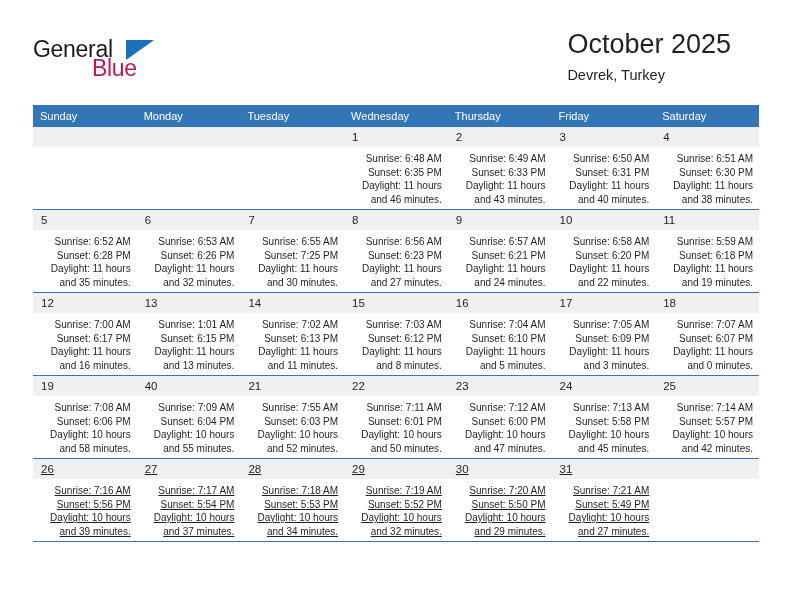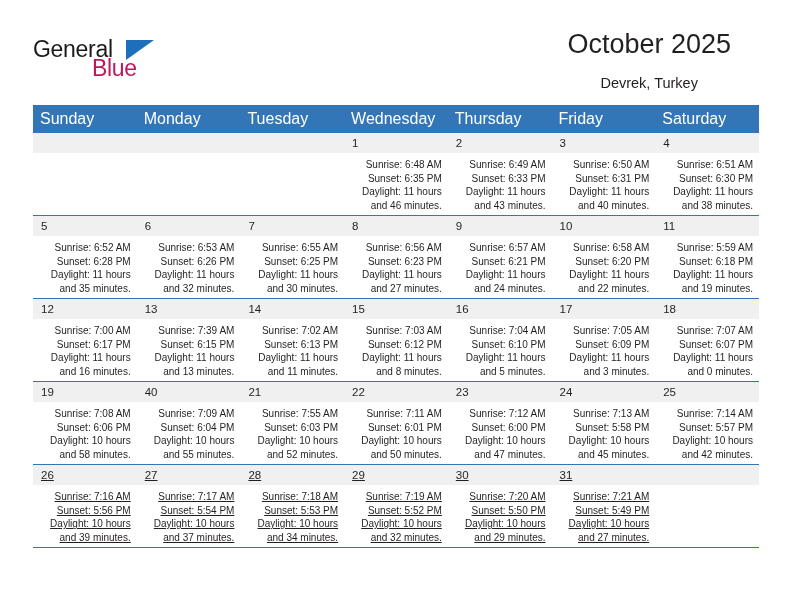--- a/index.html
+++ b/index.html
@@ -61,50 +61,50 @@
     top: 19px;
     font-size: 23px;
     letter-spacing: -0.3px;
     color: #be185d;
   }
 
   .title-wrap {
     position: absolute;
     right: 0;
     top: 0;
-    text-align: center;
+    text-align: left;
   }
   .cal-title {
     font-size: 27px;
     color: #231f20;
     line-height: 32px;
     white-space: nowrap;
   }
   .cal-subtitle {
     font-size: 14.5px;
     color: #231f20;
     line-height: 22px;
-    margin-top: 12px;
+    margin-top: 4px;
     white-space: nowrap;
   }
 
   
   .calendar {
     position: absolute;
     left: 33px;
     top: 105px;
     width: 726px;
     border-collapse: collapse;
     table-layout: fixed;
   }
   .calendar th {
     background: #3376b8;
     color: #ffffff;
     font-weight: normal;
-    font-size: 16px;
+    font-size: 11px;
     text-align: left;
     padding: 5px 0 5px 7px;
     height: 12px;
     border: none;
   }
   .calendar td {
     vertical-align: top;
     padding: 0;
     border-top: 1px solid #3376b8;
     height: 82px;
@@ -254,21 +254,21 @@
               <div>Sunrise: 6:53 AM</div>
               <div>Sunset: 6:26 PM</div>
               <div>Daylight: 11 hours</div>
               <div>and 32 minutes.</div>
             </div>
           </td>
           <td>
             <div class="daynum">7</div>
             <div class="cellbody">
               <div>Sunrise: 6:55 AM</div>
-              <div>Sunset: 6:25 PM</div>
+              <div>Sunset: 7:25 PM</div>
               <div>Daylight: 11 hours</div>
               <div>and 30 minutes.</div>
             </div>
           </td>
           <td>
             <div class="daynum">8</div>
             <div class="cellbody">
               <div>Sunrise: 6:56 AM</div>
               <div>Sunset: 6:23 PM</div>
               <div>Daylight: 11 hours</div>
@@ -309,21 +309,21 @@
             <div class="cellbody">
               <div>Sunrise: 7:00 AM</div>
               <div>Sunset: 6:17 PM</div>
               <div>Daylight: 11 hours</div>
               <div>and 16 minutes.</div>
             </div>
           </td>
           <td>
             <div class="daynum">13</div>
             <div class="cellbody">
-              <div>Sunrise: 7:39 AM</div>
+              <div>Sunrise: 1:01 AM</div>
               <div>Sunset: 6:15 PM</div>
               <div>Daylight: 11 hours</div>
               <div>and 13 minutes.</div>
             </div>
           </td>
           <td>
             <div class="daynum">14</div>
             <div class="cellbody">
               <div>Sunrise: 7:02 AM</div>
               <div>Sunset: 6:13 PM</div>

